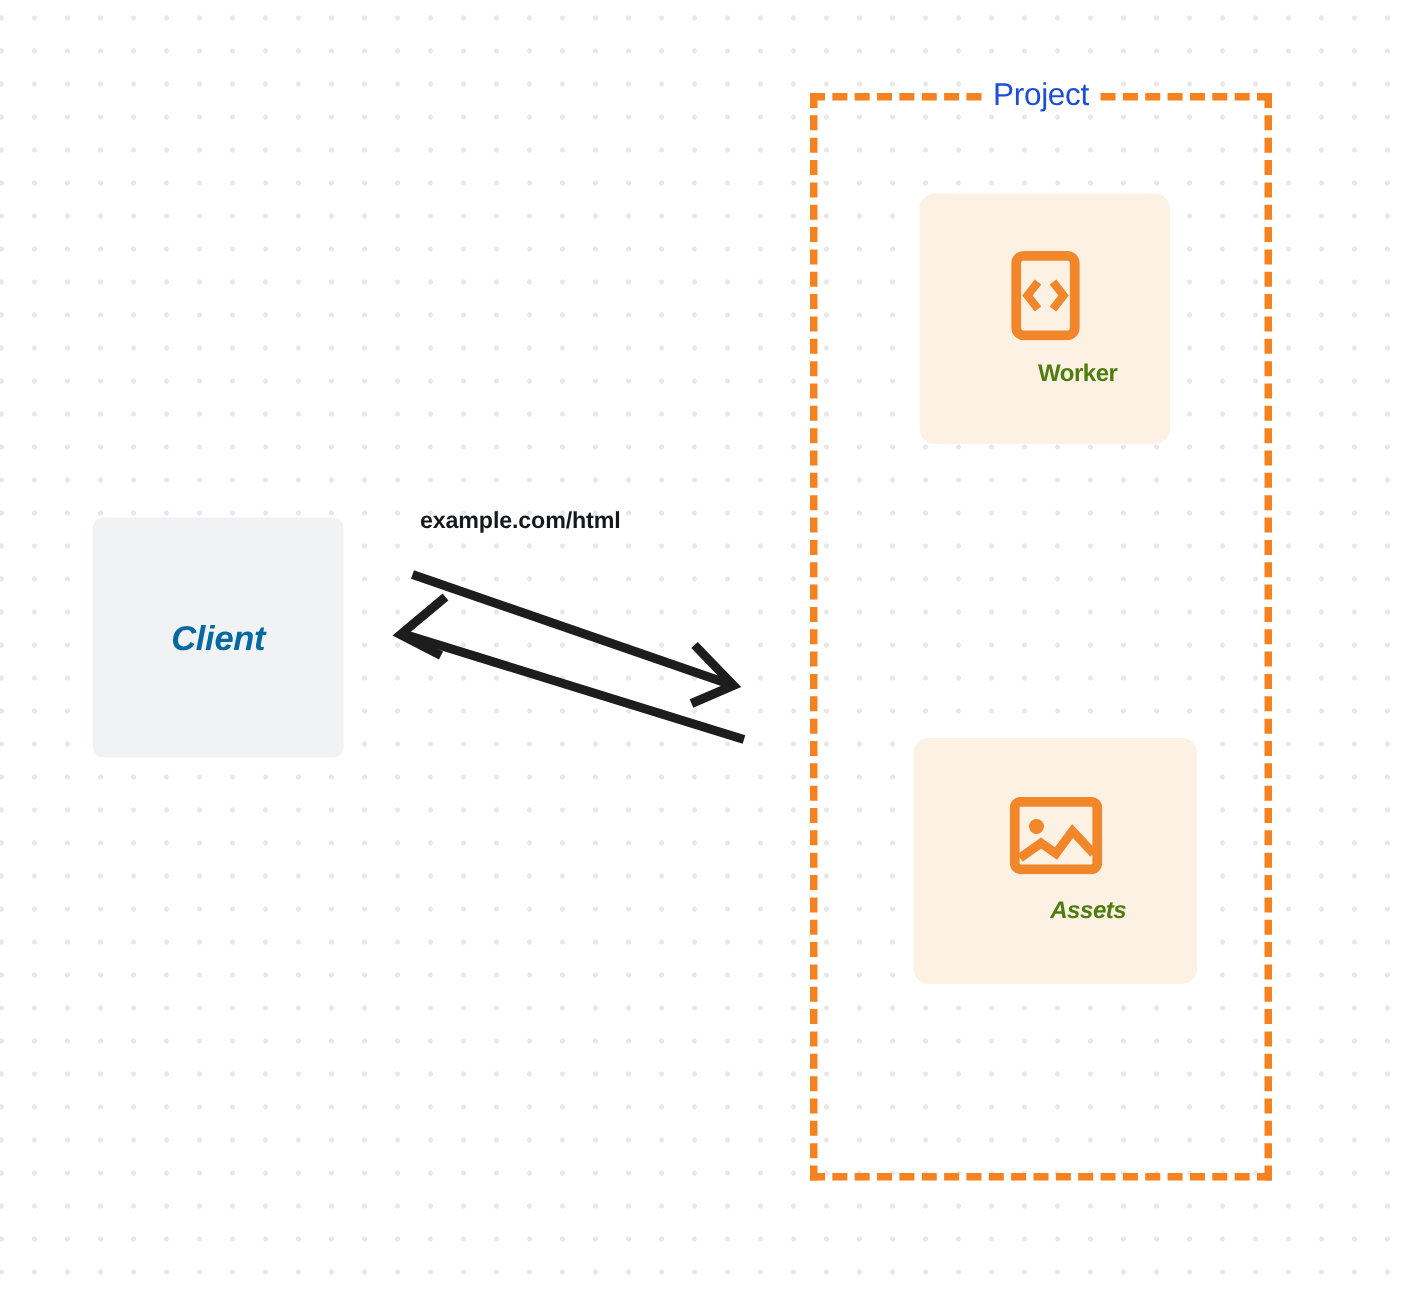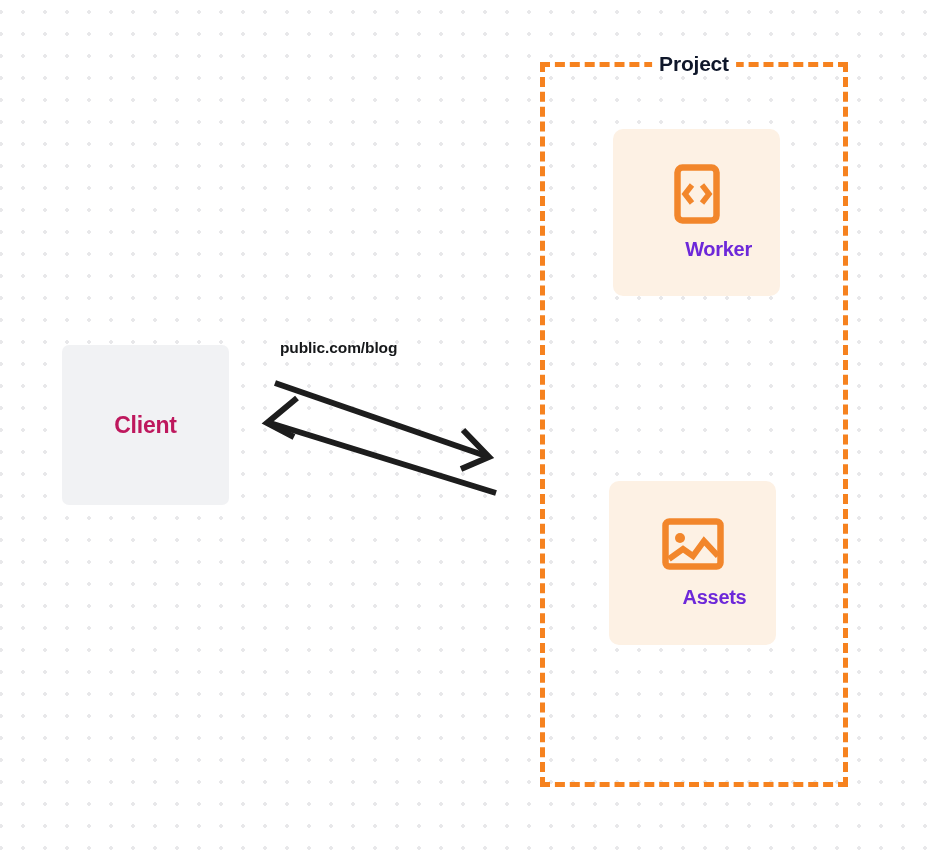--- a/index.html
+++ b/index.html
@@ -33,22 +33,23 @@
     height: 160px;
     background: #f1f2f4;
     border-radius: 7px;
     display: flex;
     align-items: center;
     justify-content: center;
   }
   #client-node .node-label {
     font-size: 23px;
     font-weight: bold;
-    color: #be185d;
+    color: #0369a1;
     letter-spacing: -0.2px;
+    font-style: italic;
   }
 
   
   #connector-group {
     position: absolute;
     left: 250px;
     top: 330px;
     width: 270px;
     height: 190px;
   }
@@ -74,22 +75,22 @@
     box-sizing: border-box;
   }
   #project-title {
     position: absolute;
     left: 50%;
     top: -3px;
     transform: translate(-50%, -50%);
     background: #ffffff;
     padding: 0 7px;
     font-size: 21px;
-    font-weight: bold;
-    color: #0f172a;
+    font-weight: normal;
+    color: #1d4ed8;
     letter-spacing: -0.2px;
     white-space: nowrap;
   }
 
   
   .project-card {
     position: absolute;
     background: #fdf1e4;
     border-radius: 10px;
     display: flex;
@@ -98,34 +99,35 @@
     justify-content: center;
   }
   #worker-card {
     left: 613px;
     top: 129px;
     width: 167px;
     height: 167px;
   }
   #assets-card {
     left: 609px;
-    top: 481px;
-    width: 167px;
+    top: 492px;
+    width: 189px;
     height: 164px;
+    font-style: italic;
   }
   .card-icon {
     display: block;
     line-height: 0;
   }
   #worker-card .card-icon { margin-bottom: 14px; }
   #assets-card .card-icon { margin-bottom: 16px; }
   .card-label {
-    font-size: 20px;
-    font-weight: bold;
-    color: #6d28d9;
+    font-size: 16px;
+    font-weight: bold;
+    color: #4d7c0f;
     letter-spacing: -0.3px;
     margin-left: 44px;
   }
 
   
   #file-tree {
     position: absolute;
     left: 585px;
     top: 650px;
     width: 198px;
@@ -188,21 +190,21 @@
 </head>
 <body>
 
 <div id="canvas">
 
   <div id="client-node">
     <span class="node-label">Client</span>
   </div>
 
   <div id="connector-group">
-    <span id="request-label">public.com/blog</span>
+    <span id="request-label">example.com/html</span>
 
     <svg width="270" height="190" viewBox="0 0 270 190">
 
       <g>
         <line x1="25" y1="53" x2="236" y2="126" stroke="#1d1d1d" stroke-width="6" stroke-linecap="butt"></line>
         <polyline points="213,100 239,127 211,139" fill="none" stroke="#1d1d1d" stroke-width="6" stroke-linecap="butt" stroke-linejoin="miter"></polyline>
       </g>
 
       <g>
         <line x1="20" y1="93" x2="246" y2="163" stroke="#1d1d1d" stroke-width="6" stroke-linecap="butt"></line>

